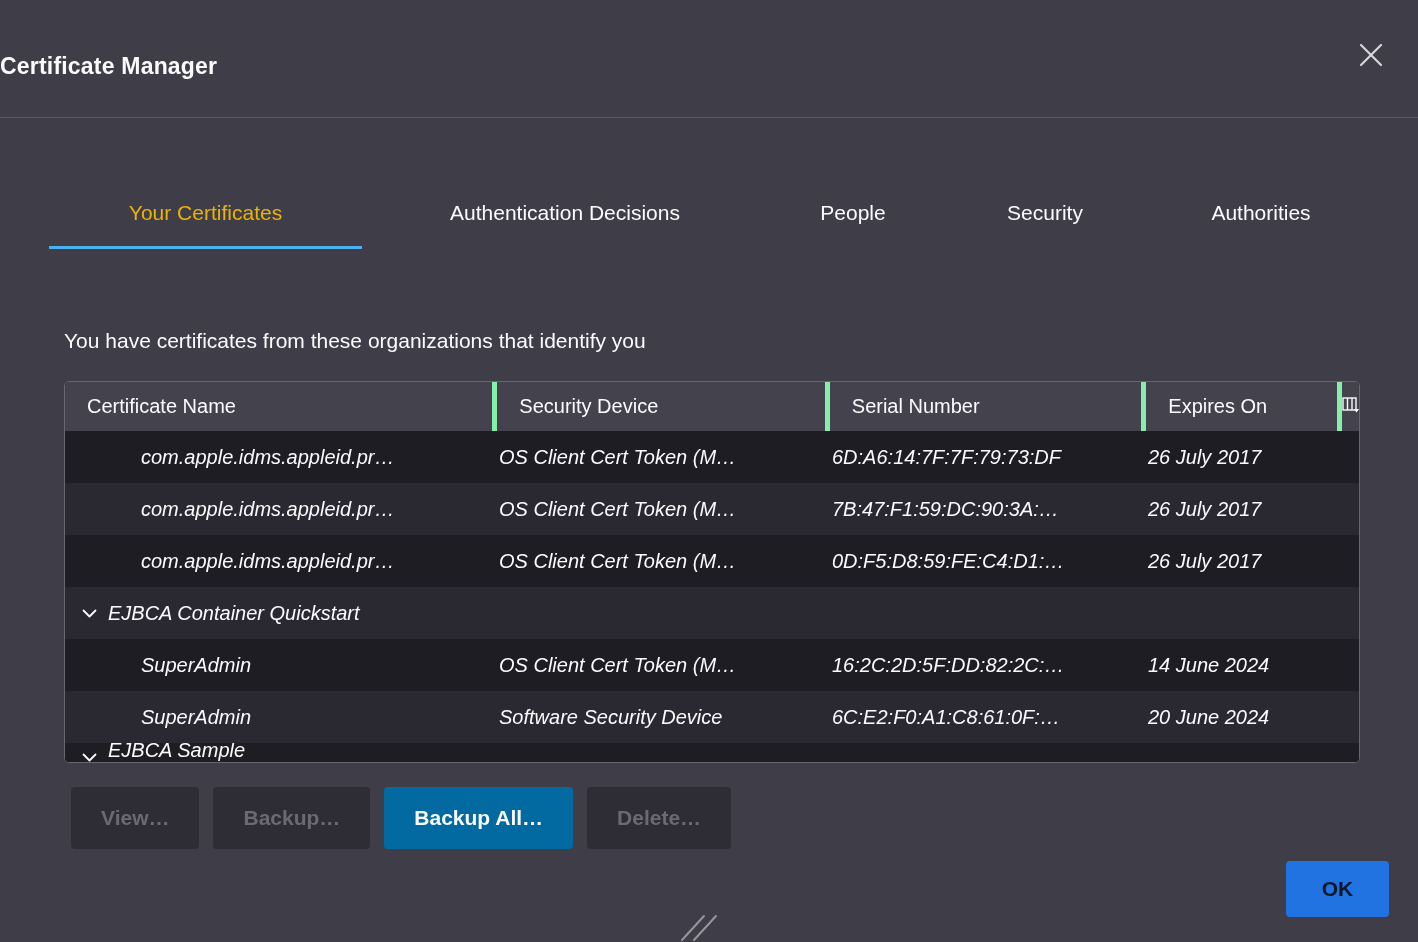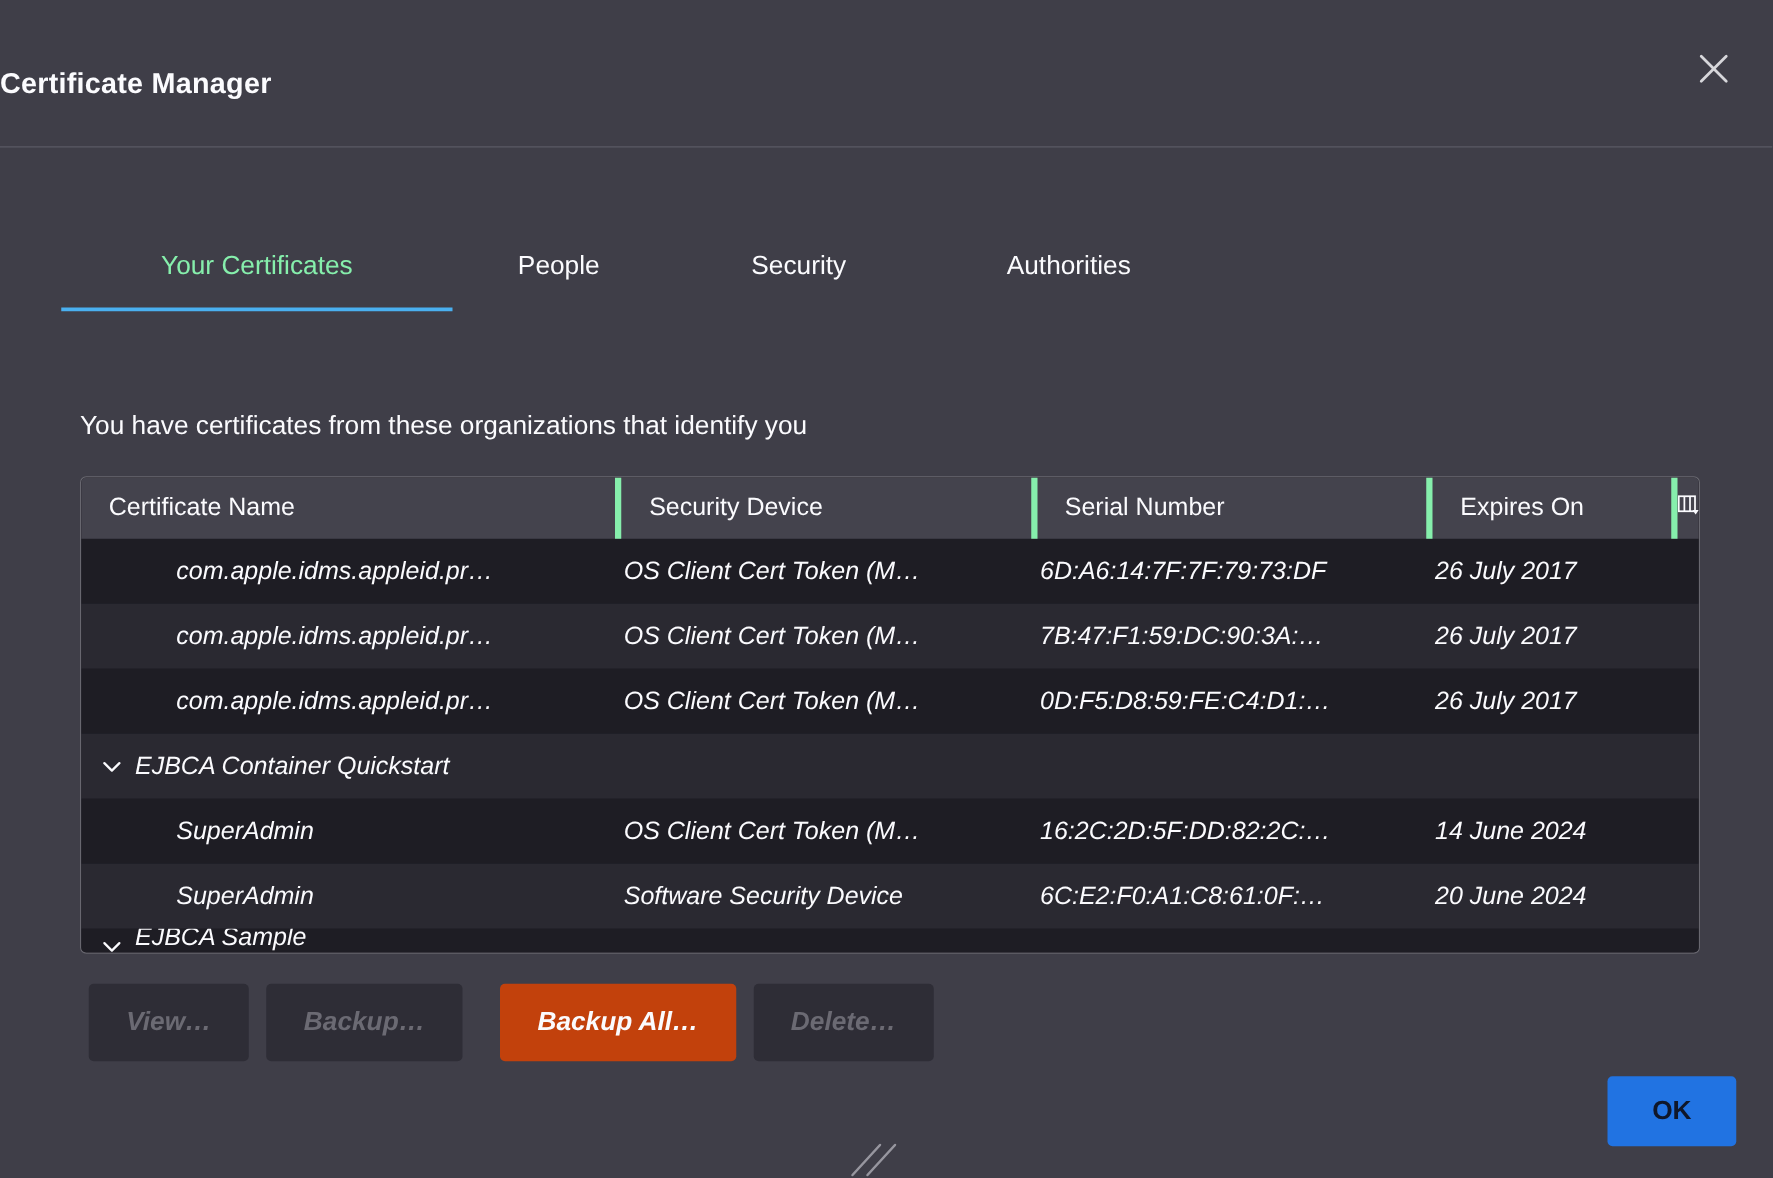--- a/index.html
+++ b/index.html
@@ -43,21 +43,21 @@
     color: #fbfbfe;
     position: relative;
     cursor: pointer;
     white-space: nowrap;
   }
   .tab.t1 { width: 313px; }
   .tab.t2 { width: 406px; }
   .tab.t3 { width: 170px; }
   .tab.t4 { width: 214px; }
   .tab.t5 { width: 218px; }
-  .tab.active { color: #86efac; }
+  .tab.active { color: #eab308; }
   .tab.active::after {
     content: "";
     position: absolute; left: 0; right: 0; bottom: 0;
     height: 3px; background: #4ab0f0;
   }
 
   
   .intro {
     margin: 80px 0 0 64px;
     font-size: 21px;
@@ -124,23 +124,22 @@
   }
   .btn {
     height: 62px;
     padding: 0 30px;
     display: flex; align-items: center; justify-content: center;
     border-radius: 4px;
     font-size: 21px;
     font-weight: 700;
     font-family: "Liberation Sans", sans-serif;
     border: none;
-    font-style: italic;
-  }
-  .btn.enabled  { background: #c2410c; color: #fbfbfe; cursor: pointer; margin-left: 16px; }
+  }
+  .btn.enabled  { background: #0369a1; color: #fbfbfe; cursor: pointer; }
   .btn.disabled { background: #2e2d36; color: #6b6a73; }
 
   
   .ok-btn {
     position: absolute;
     right: 29px; bottom: 25px;
     width: 103px; height: 56px;
     background: #2173e2;
     color: #0f172a;
     font-size: 21px;
@@ -168,20 +167,21 @@
       <svg width="26" height="26" viewBox="0 0 26 26">
         <line x1="3" y1="3" x2="23" y2="23" stroke="#d7d7db" stroke-width="2.2" stroke-linecap="round"></line>
         <line x1="23" y1="3" x2="3" y2="23" stroke="#d7d7db" stroke-width="2.2" stroke-linecap="round"></line>
       </svg>
     </span>
   </div>
 </div>
 
 <div class="tabs">
   <div class="tab t1 active">Your Certificates</div>
+  <div class="tab t2">Authentication Decisions</div>
   <div class="tab t3">People</div>
   <div class="tab t4">Security</div>
   <div class="tab t5">Authorities</div>
 </div>
 
 <div class="intro">You have certificates from these organizations that identify you</div>
 
 <div class="cert-table">
   <div class="thead">
     <div class="th c-name">Certificate Name</div>

